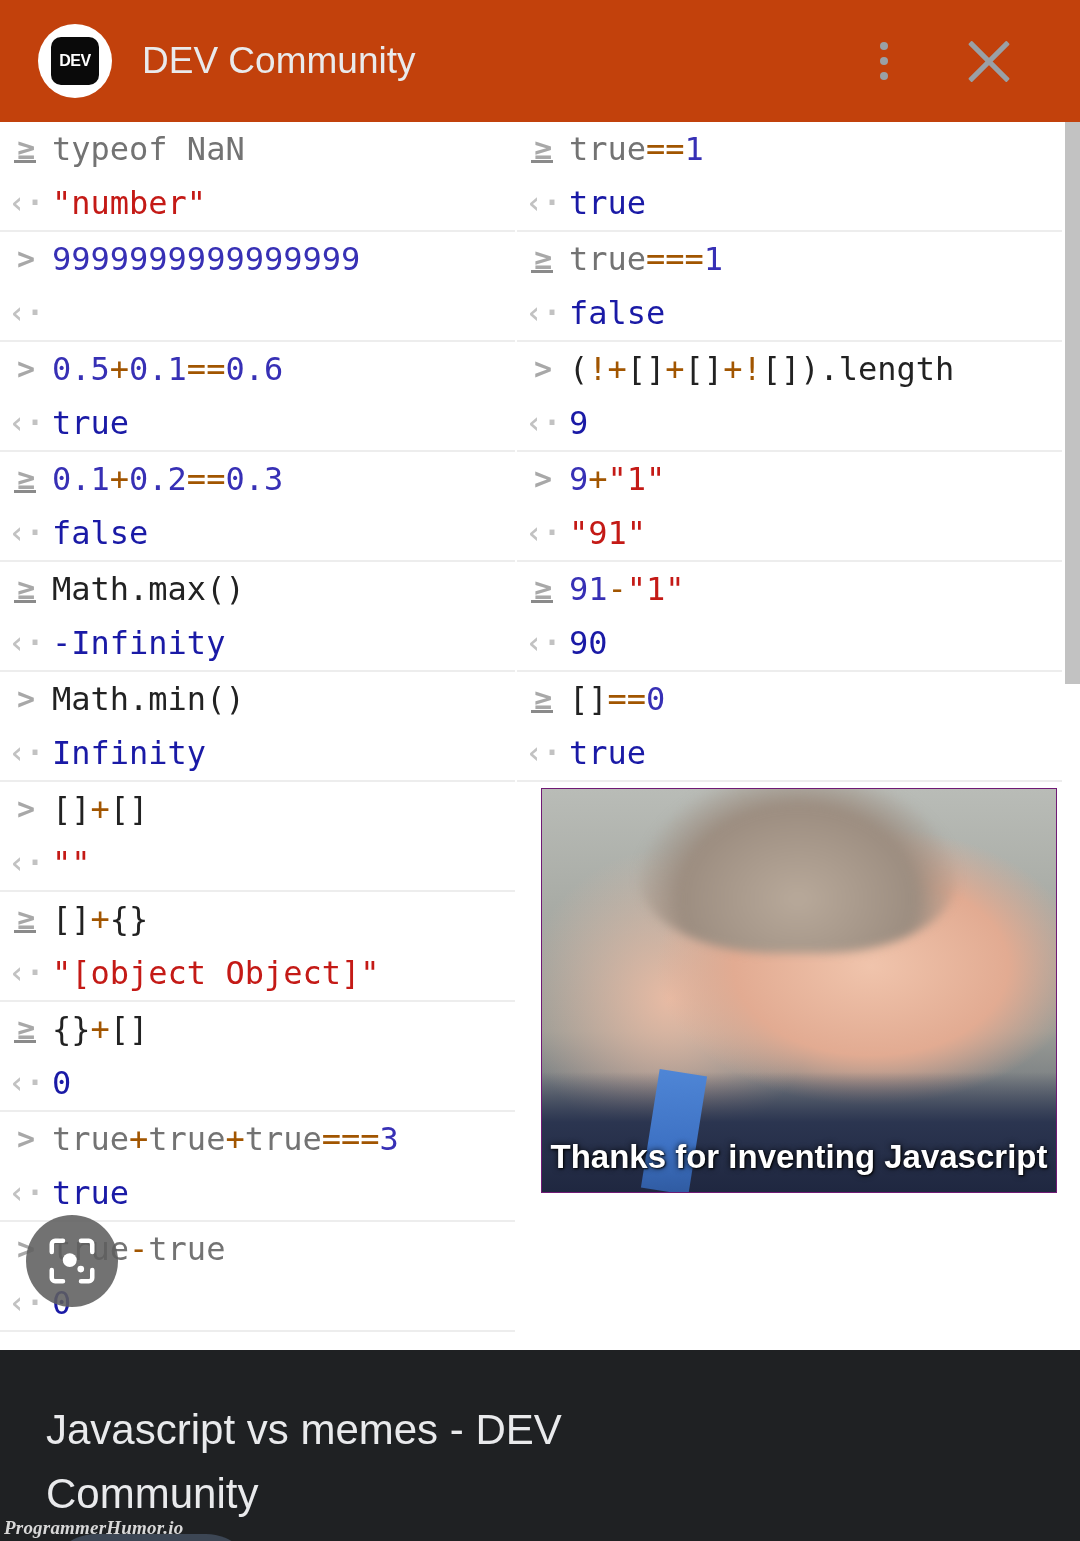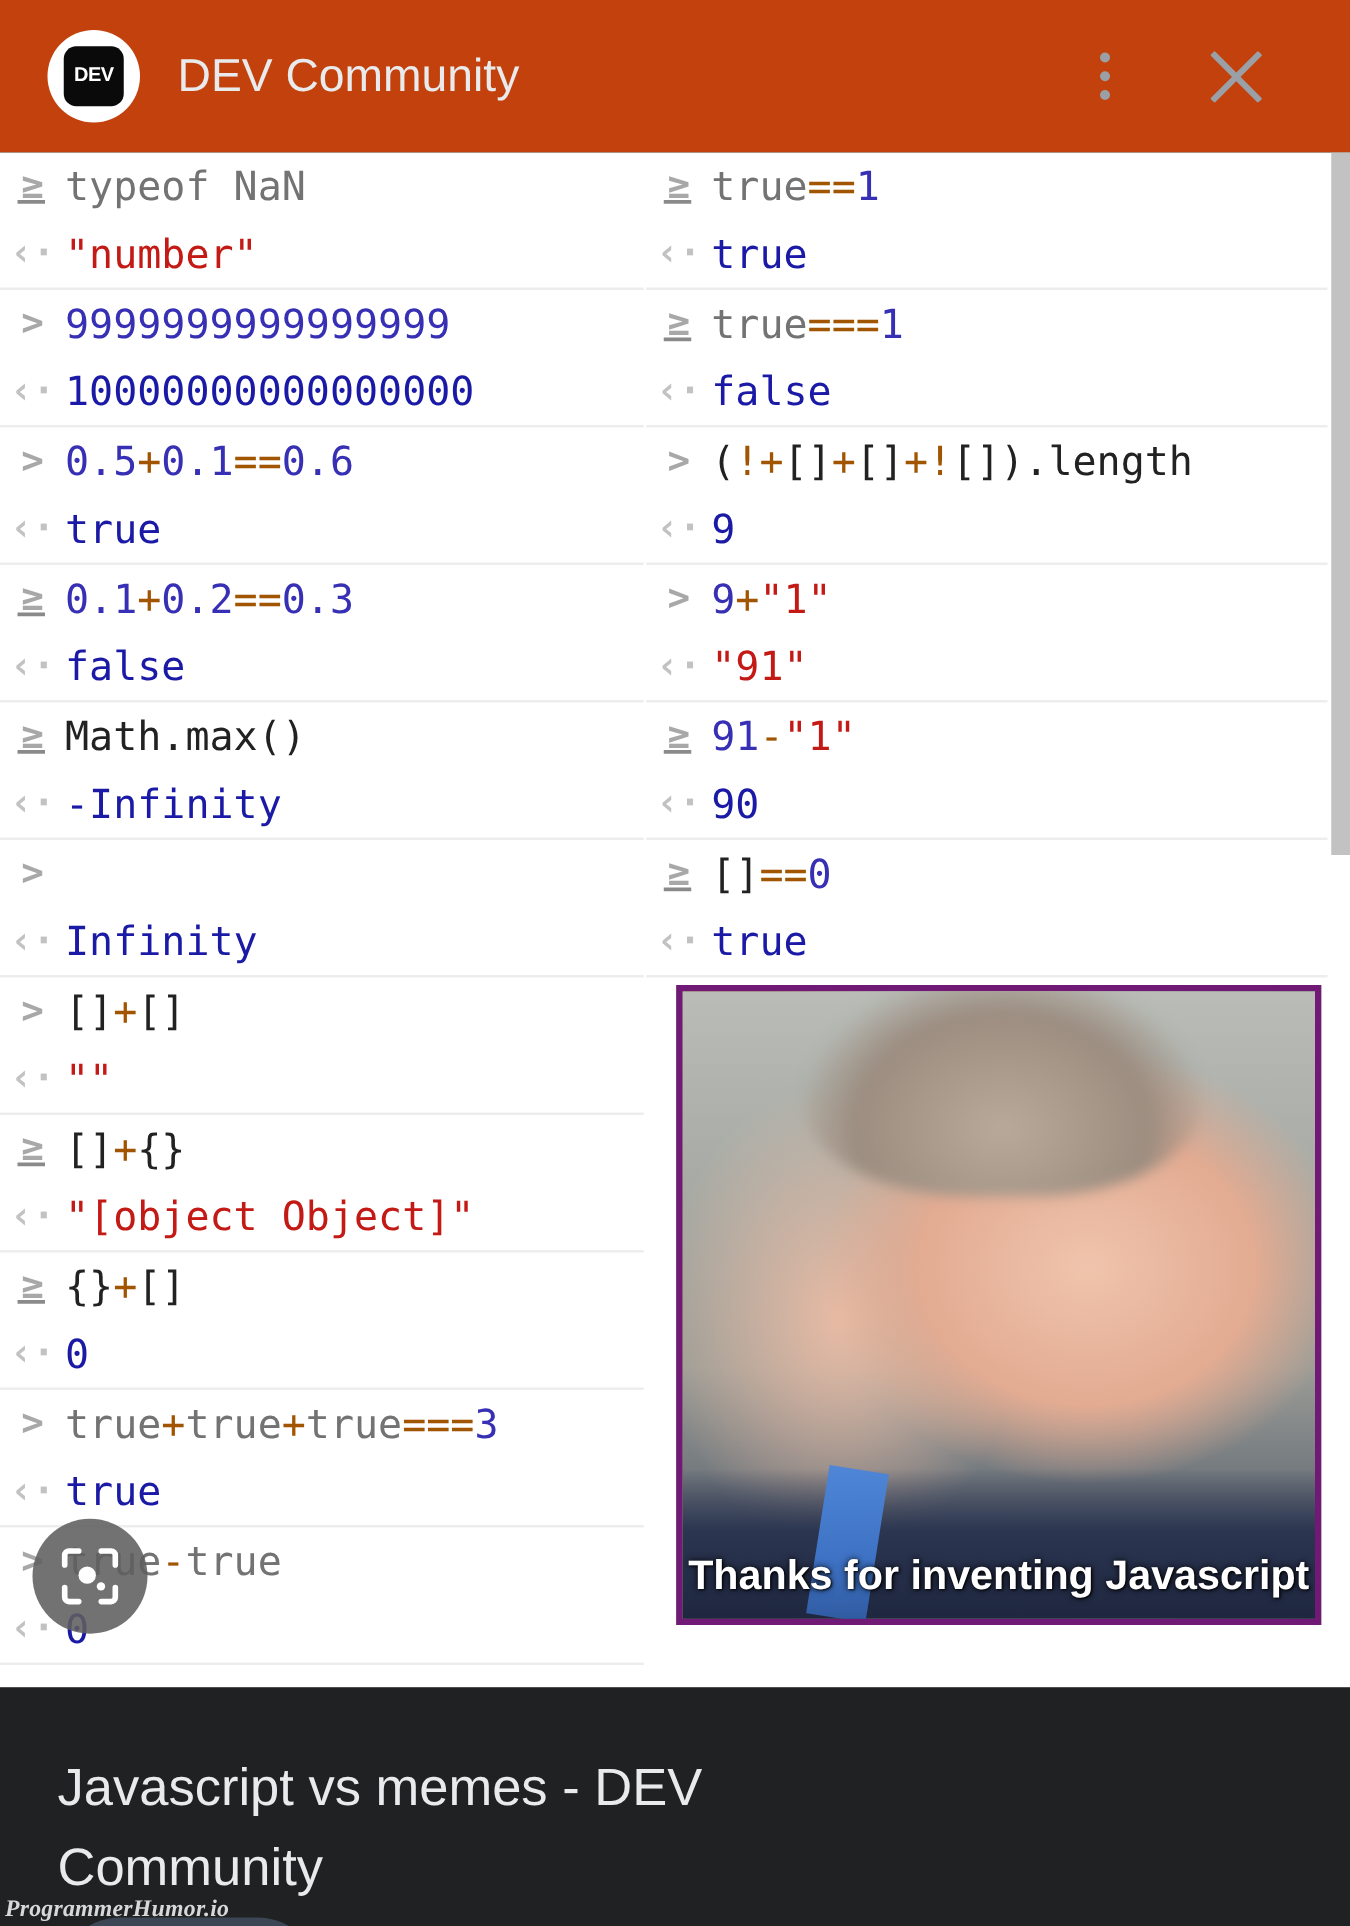--- a/index.html
+++ b/index.html
@@ -164,24 +164,24 @@
   .tk-pln  { color: #222222; }          
   .tk-val  { color: #1a1aa6; }          
 
   
   .meme-cell {
     padding: 6px 0 0 24px;
   }
   .meme {
     position: relative;
     width: 516px;
-    height: 512px;
+    height: 405px;
     overflow: hidden;
     background: #8d8f8b;
-    border: 5px solid #701a75;
+    border: 1px solid #701a75;
     box-sizing: border-box;
   }
   .meme .bg {
     position: absolute;
     inset: 0;
     background:
       radial-gradient(ellipse 58% 48% at 64% 44%, #f0c4ac 0%, #e2ab92 46%, rgba(226,171,146,0) 72%),
       radial-gradient(ellipse 42% 55% at 25% 52%, #e8bba4 0%, rgba(232,187,164,0) 68%),
       linear-gradient(180deg, #b9bcb7 0%, #a9aca6 28%, #9a9c96 60%, #3f4a5e 100%),
       linear-gradient(90deg, #8e3f3a 0%, #9a4a42 14%, #b5b7b2 34%, #c3c5c0 64%, #8c8e89 86%, #6e7370 100%);
@@ -331,21 +331,20 @@
             <span class="code"><span class="tk-str">"number"</span></span>
           </div>
         </div>
         <div class="grp">
           <div class="ln">
             <span class="arrow in">&gt;</span>
             <span class="code"><span class="tk-num">9999999999999999</span></span>
           </div>
           <div class="ln">
             <span class="arrow out">‹·</span>
-            <span class="code"><span class="tk-val">10000000000000000</span></span>
           </div>
         </div>
         <div class="grp">
           <div class="ln">
             <span class="arrow in">&gt;</span>
             <span class="code"><span class="tk-num">0.5</span><span class="tk-op">+</span><span class="tk-num">0.1</span><span class="tk-op">==</span><span class="tk-num">0.6</span></span>
           </div>
           <div class="ln">
             <span class="arrow out">‹·</span>
             <span class="code"><span class="tk-val">true</span></span>
@@ -367,20 +366,21 @@
             <span class="code"><span class="tk-pln">Math</span><span class="tk-pln">.</span><span class="tk-pln">max</span><span class="tk-pln">(</span><span class="tk-pln">)</span></span>
           </div>
           <div class="ln">
             <span class="arrow out">‹·</span>
             <span class="code"><span class="tk-val">-Infinity</span></span>
           </div>
         </div>
         <div class="grp">
           <div class="ln">
             <span class="arrow in">&gt;</span>
+            <span class="code"><span class="tk-pln">Math</span><span class="tk-pln">.</span><span class="tk-pln">min</span><span class="tk-pln">(</span><span class="tk-pln">)</span></span>
           </div>
           <div class="ln">
             <span class="arrow out">‹·</span>
             <span class="code"><span class="tk-val">Infinity</span></span>
           </div>
         </div>
         <div class="grp">
           <div class="ln">
             <span class="arrow in">&gt;</span>
             <span class="code"><span class="tk-pln">[</span><span class="tk-pln">]</span><span class="tk-op">+</span><span class="tk-pln">[</span><span class="tk-pln">]</span></span>

